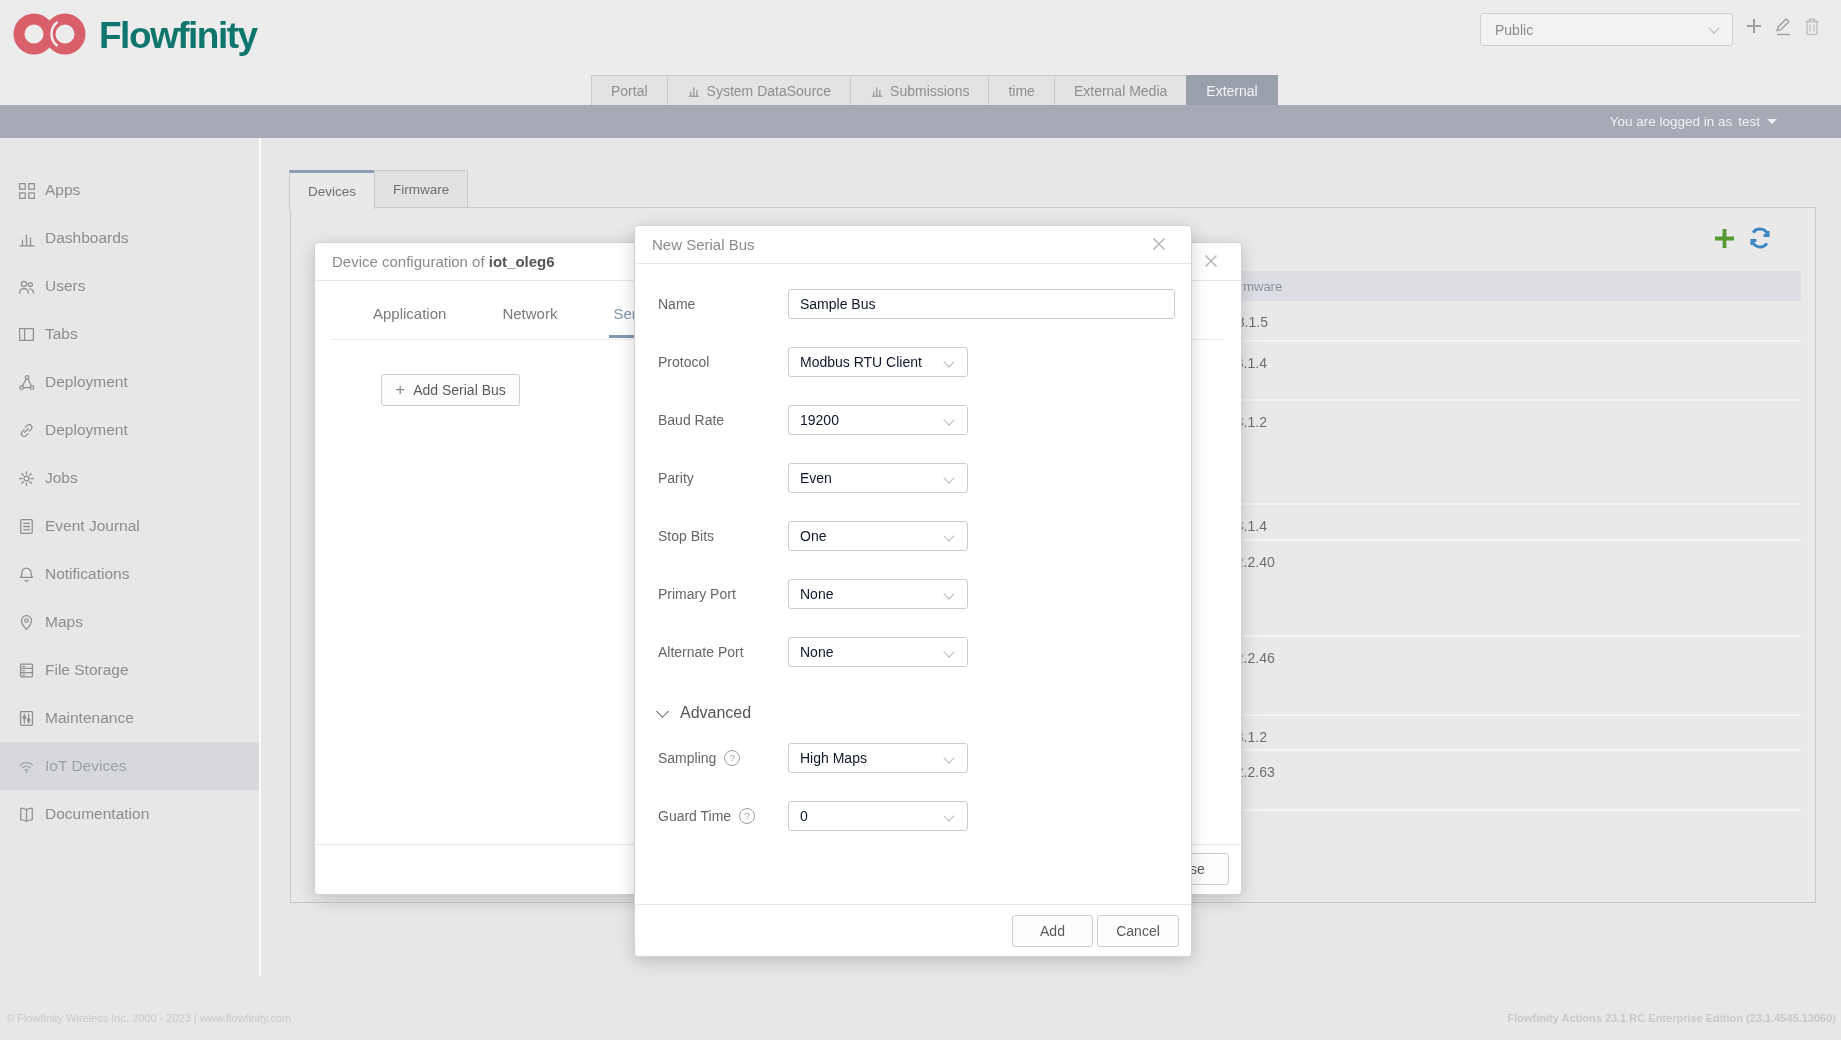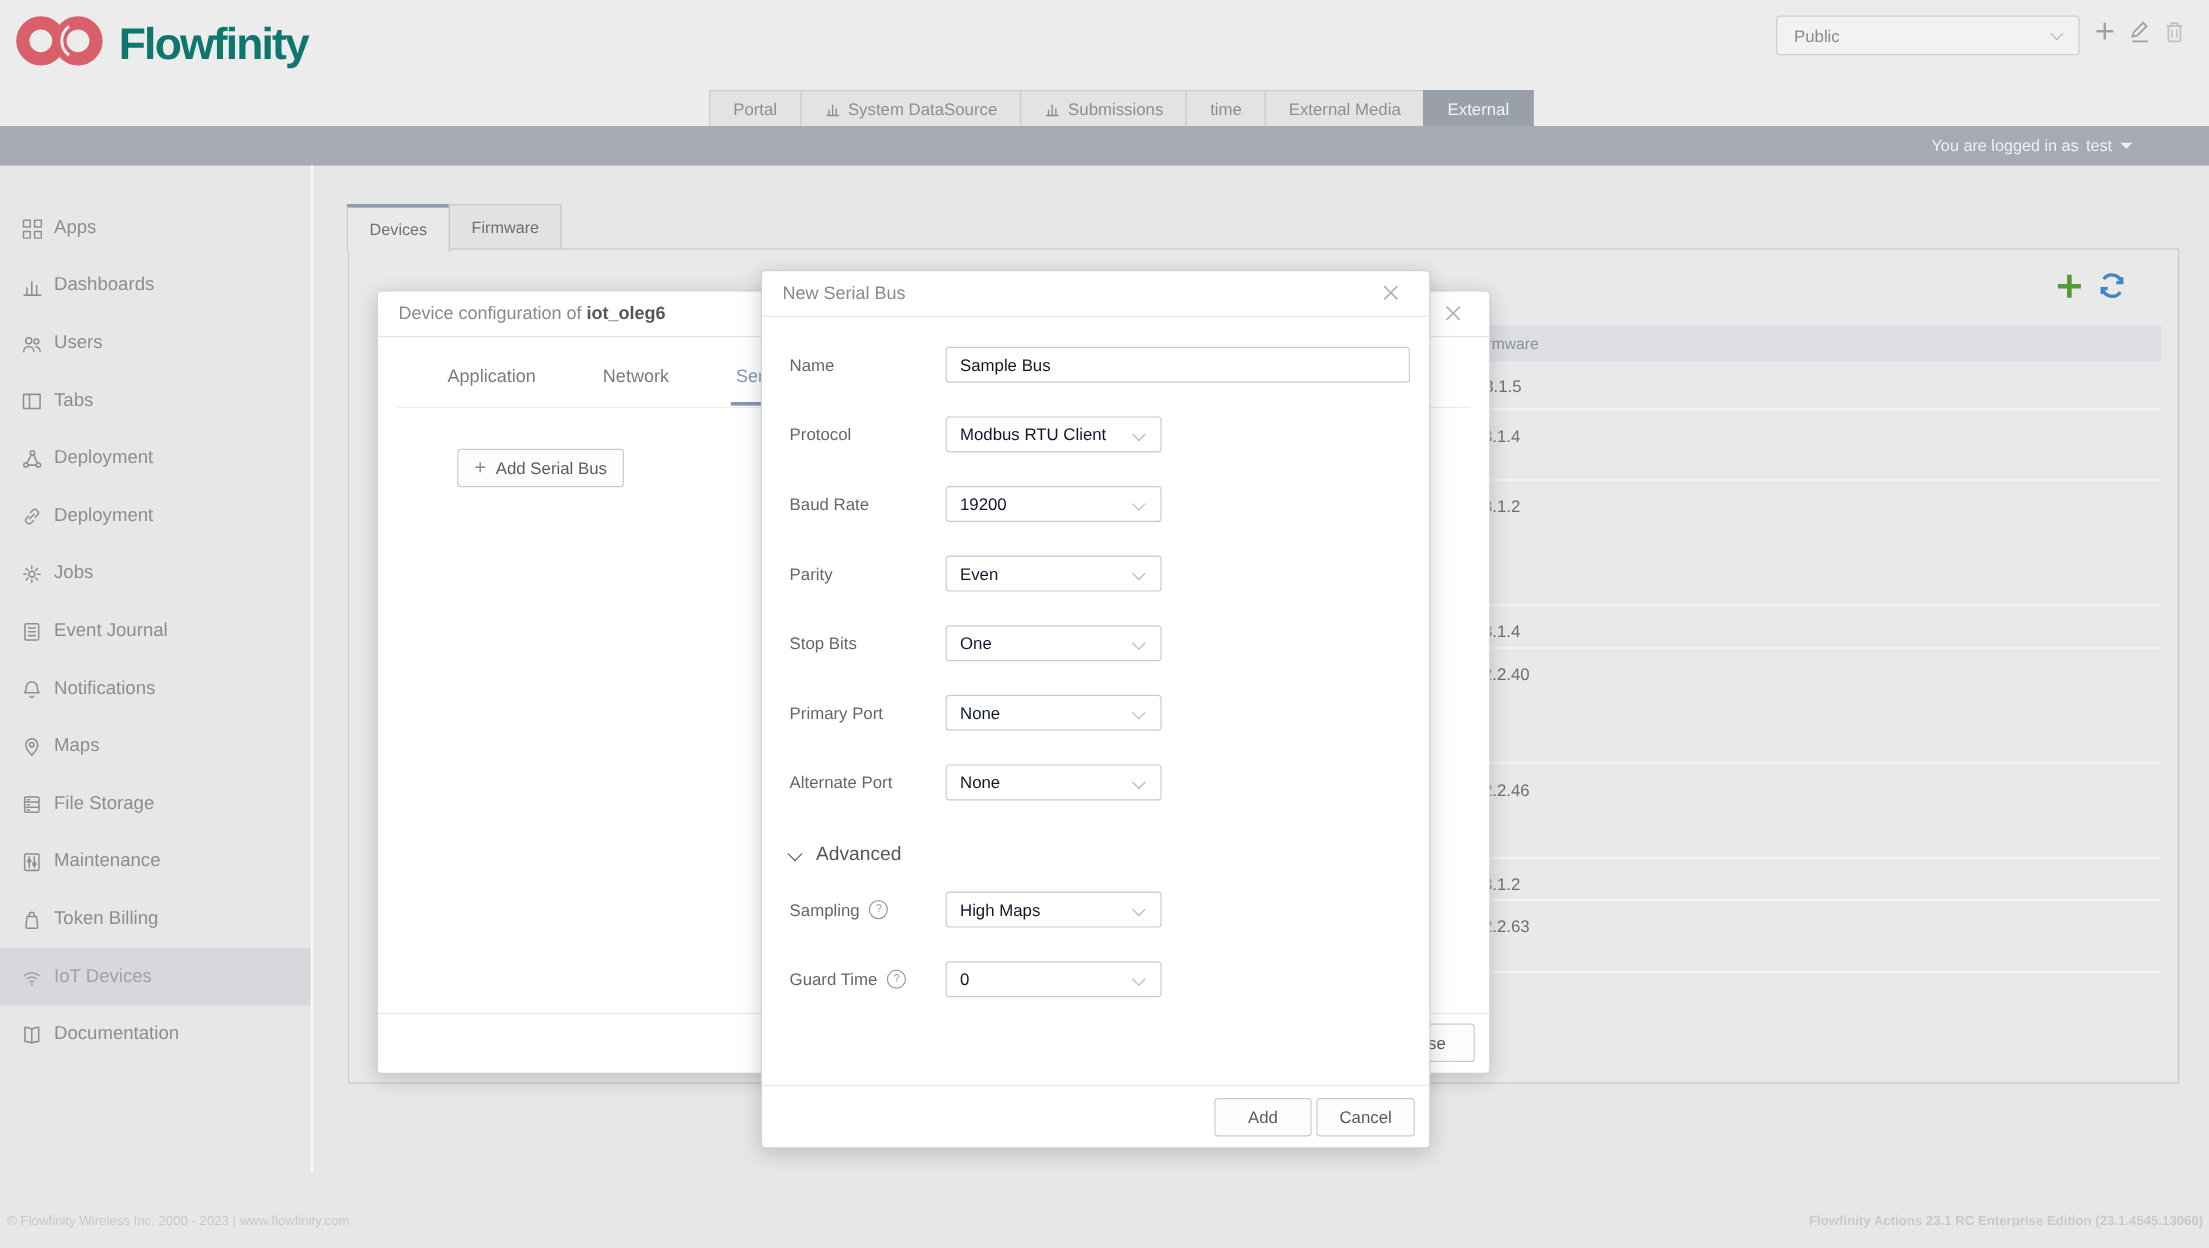--- a/index.html
+++ b/index.html
@@ -261,26 +261,20 @@
       </div>
       <div class="side-item">
         <span class="sicon"><svg width="17" height="17" viewBox="0 0 16 16" fill="none" stroke="currentColor" stroke-width="1.2" stroke-linecap="round" stroke-linejoin="round">
             <rect x="2.4" y="1.6" width="11.2" height="12.8" rx="0.8"></rect>
             <path d="M6 3.8v8.4M10 3.8v8.4"></path>
             <circle cx="6" cy="7" r="1.2"></circle>
             <circle cx="10" cy="9.4" r="1.2"></circle>
           </svg></span>
         <span class="slabel">Maintenance</span>
       </div>
-      <div class="side-item">
-        <span class="sicon"><svg width="17" height="17" viewBox="0 0 16 16" fill="none" stroke="currentColor" stroke-width="1.2" stroke-linecap="round" stroke-linejoin="round">
-            <path d="M4.3 5.4h7.4l.9 8a1 1 0 01-1 1.2H4.4a1 1 0 01-1-1.2l.9-8zM6 5.4V4a2 2 0 014 0v1.4"></path>
-          </svg></span>
-        <span class="slabel">Token Billing</span>
-      </div>
       <div class="side-item active">
         <span class="sicon"><svg width="17" height="17" viewBox="0 0 16 16" fill="none" stroke="currentColor" stroke-width="1.2" stroke-linecap="round" stroke-linejoin="round">
             <path d="M2.3 6.6a8.3 8.3 0 0111.4 0M4.4 9.1a5.2 5.2 0 017.2 0M6.6 11.5a2.2 2.2 0 012.8 0"></path>
             <circle cx="8" cy="13.4" r="0.9" fill="currentColor" stroke="none"></circle>
           </svg></span>
         <span class="slabel">IoT Devices</span>
       </div>
       <div class="side-item">
         <span class="sicon"><svg width="17" height="17" viewBox="0 0 16 16" fill="none" stroke="currentColor" stroke-width="1.2" stroke-linecap="round" stroke-linejoin="round">
             <path d="M8 3.4C6.5 2.3 4.6 2 2.6 2v11c2 0 3.9.3 5.4 1.4 1.5-1.1 3.4-1.4 5.4-1.4V2c-2 0-3.9.3-5.4 1.4zM8 3.4v11"></path>

